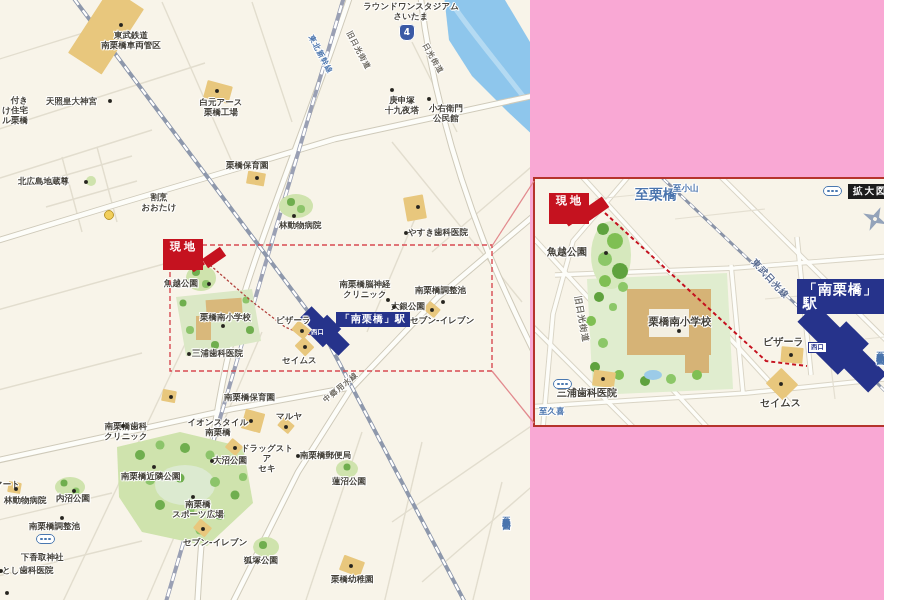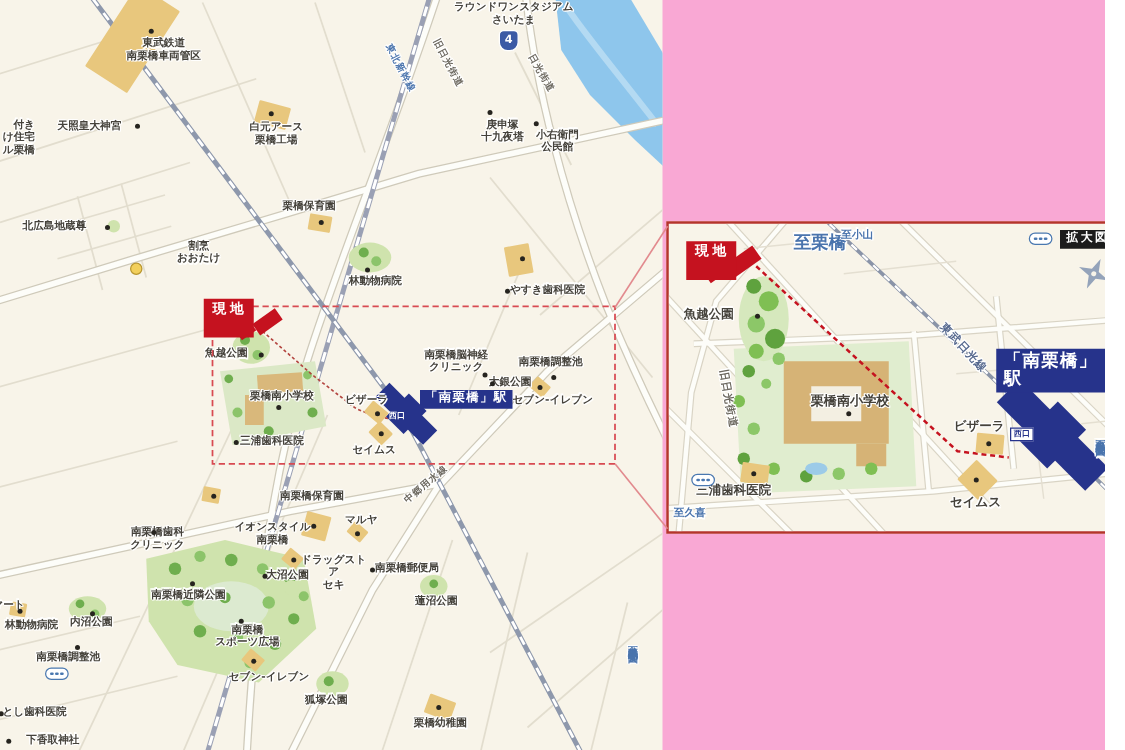--- a/index.html
+++ b/index.html
@@ -260,21 +260,21 @@
     <div class="dot" style="left:72px;top:489px;"></div>
     <div class="lbl" style="left:29px;top:521px;">南栗橋調整池</div>
     <div class="dot" style="left:60px;top:516px;"></div>
     <div class="capsule" style="left:36px;top:534px;">
         <i></i>
         <i></i>
         <i></i>
       </div>
     <div class="lbl" style="left:2px;top:565px;">とし歯科医院</div>
     <div class="dot" style="left:-1px;top:569px;"></div>
-    <div class="lbl" style="left:10px;top:587px;padding-left:11px;">下香取神社</div>
+    <div class="lbl" style="left:10px;top:552px;padding-left:11px;">下香取神社</div>
     <div class="dot" style="left:5px;top:591px;"></div>
     <div class="lbl" style="left:300px;top:450px;">南栗橋郵便局</div>
     <div class="dot" style="left:296px;top:454px;"></div>
     <div class="lbl" style="left:332px;top:476px;">蓮沼公園</div>
     <div class="lbl" style="left:244px;top:555px;">狐塚公園</div>
     <div class="lbl" style="left:331px;top:574px;">栗橋幼稚園</div>
     <div class="bldg" style="left:341px;top:558px;width:22px;height:16px;transform:rotate(20deg);"></div>
     <div class="dot" style="left:349px;top:564px;"></div>
     <div class="lbl blue vert" style="left:501px;top:510px;font-size:8px;">至東武動物公園</div>
   </div>

